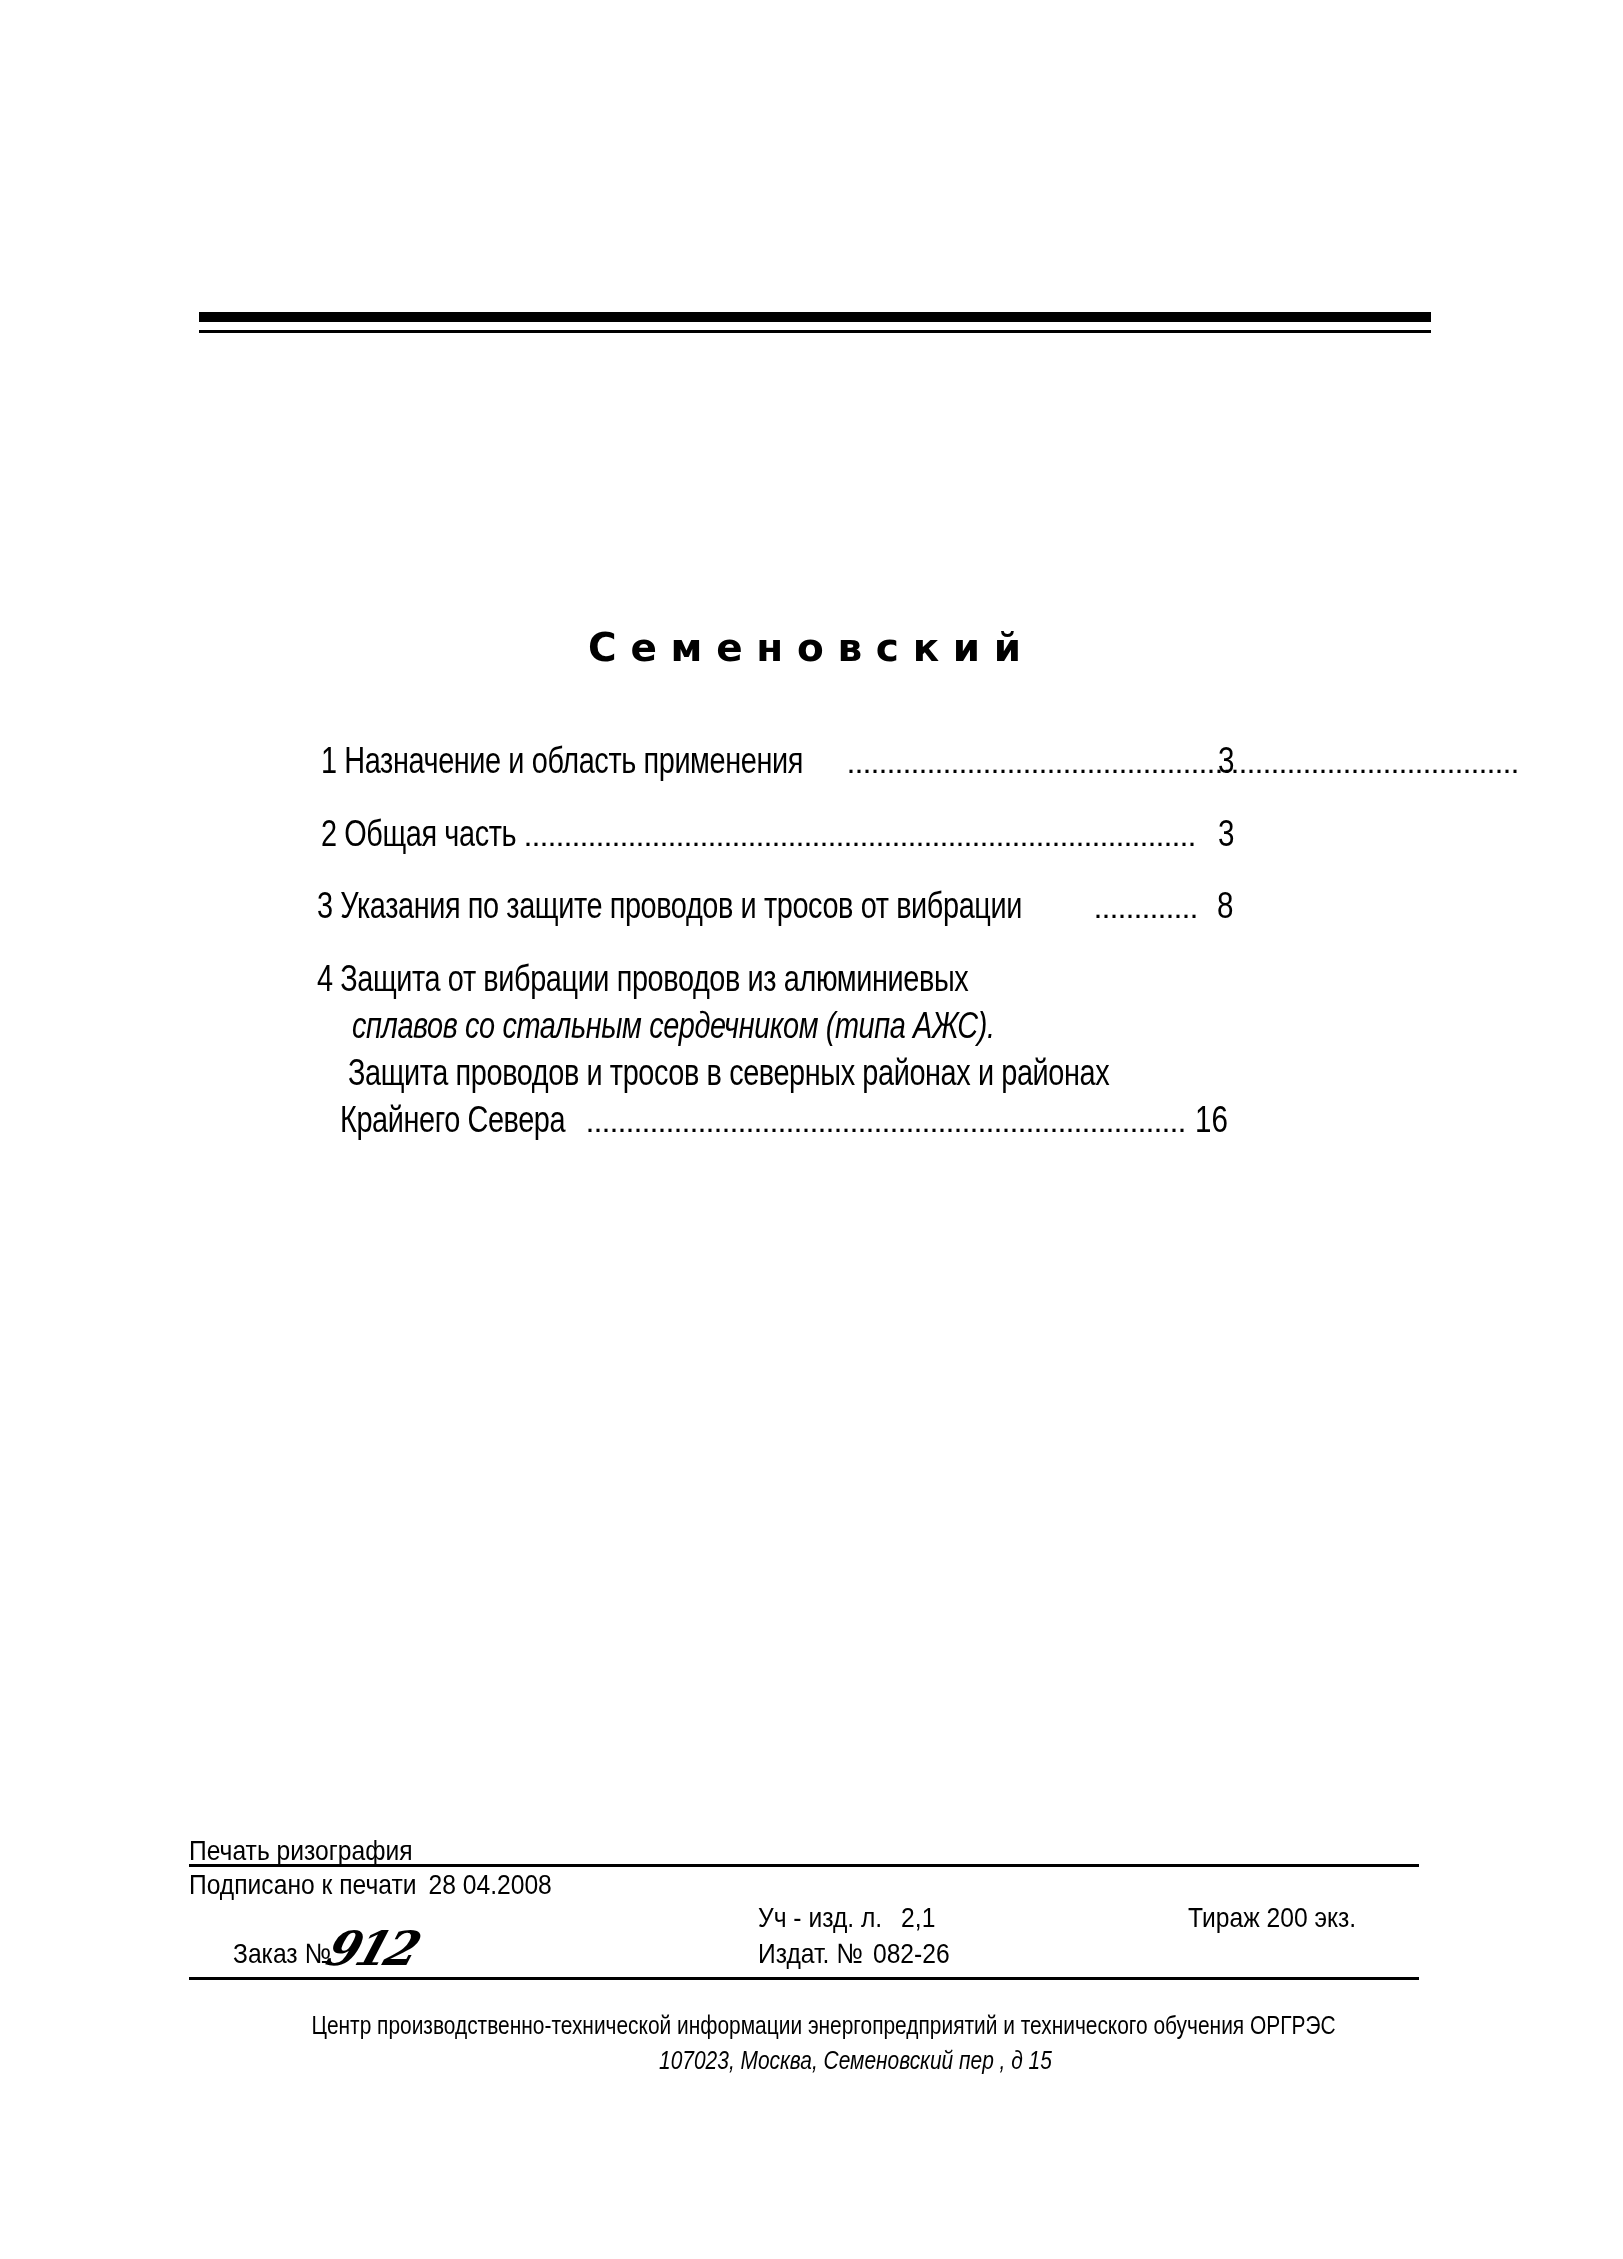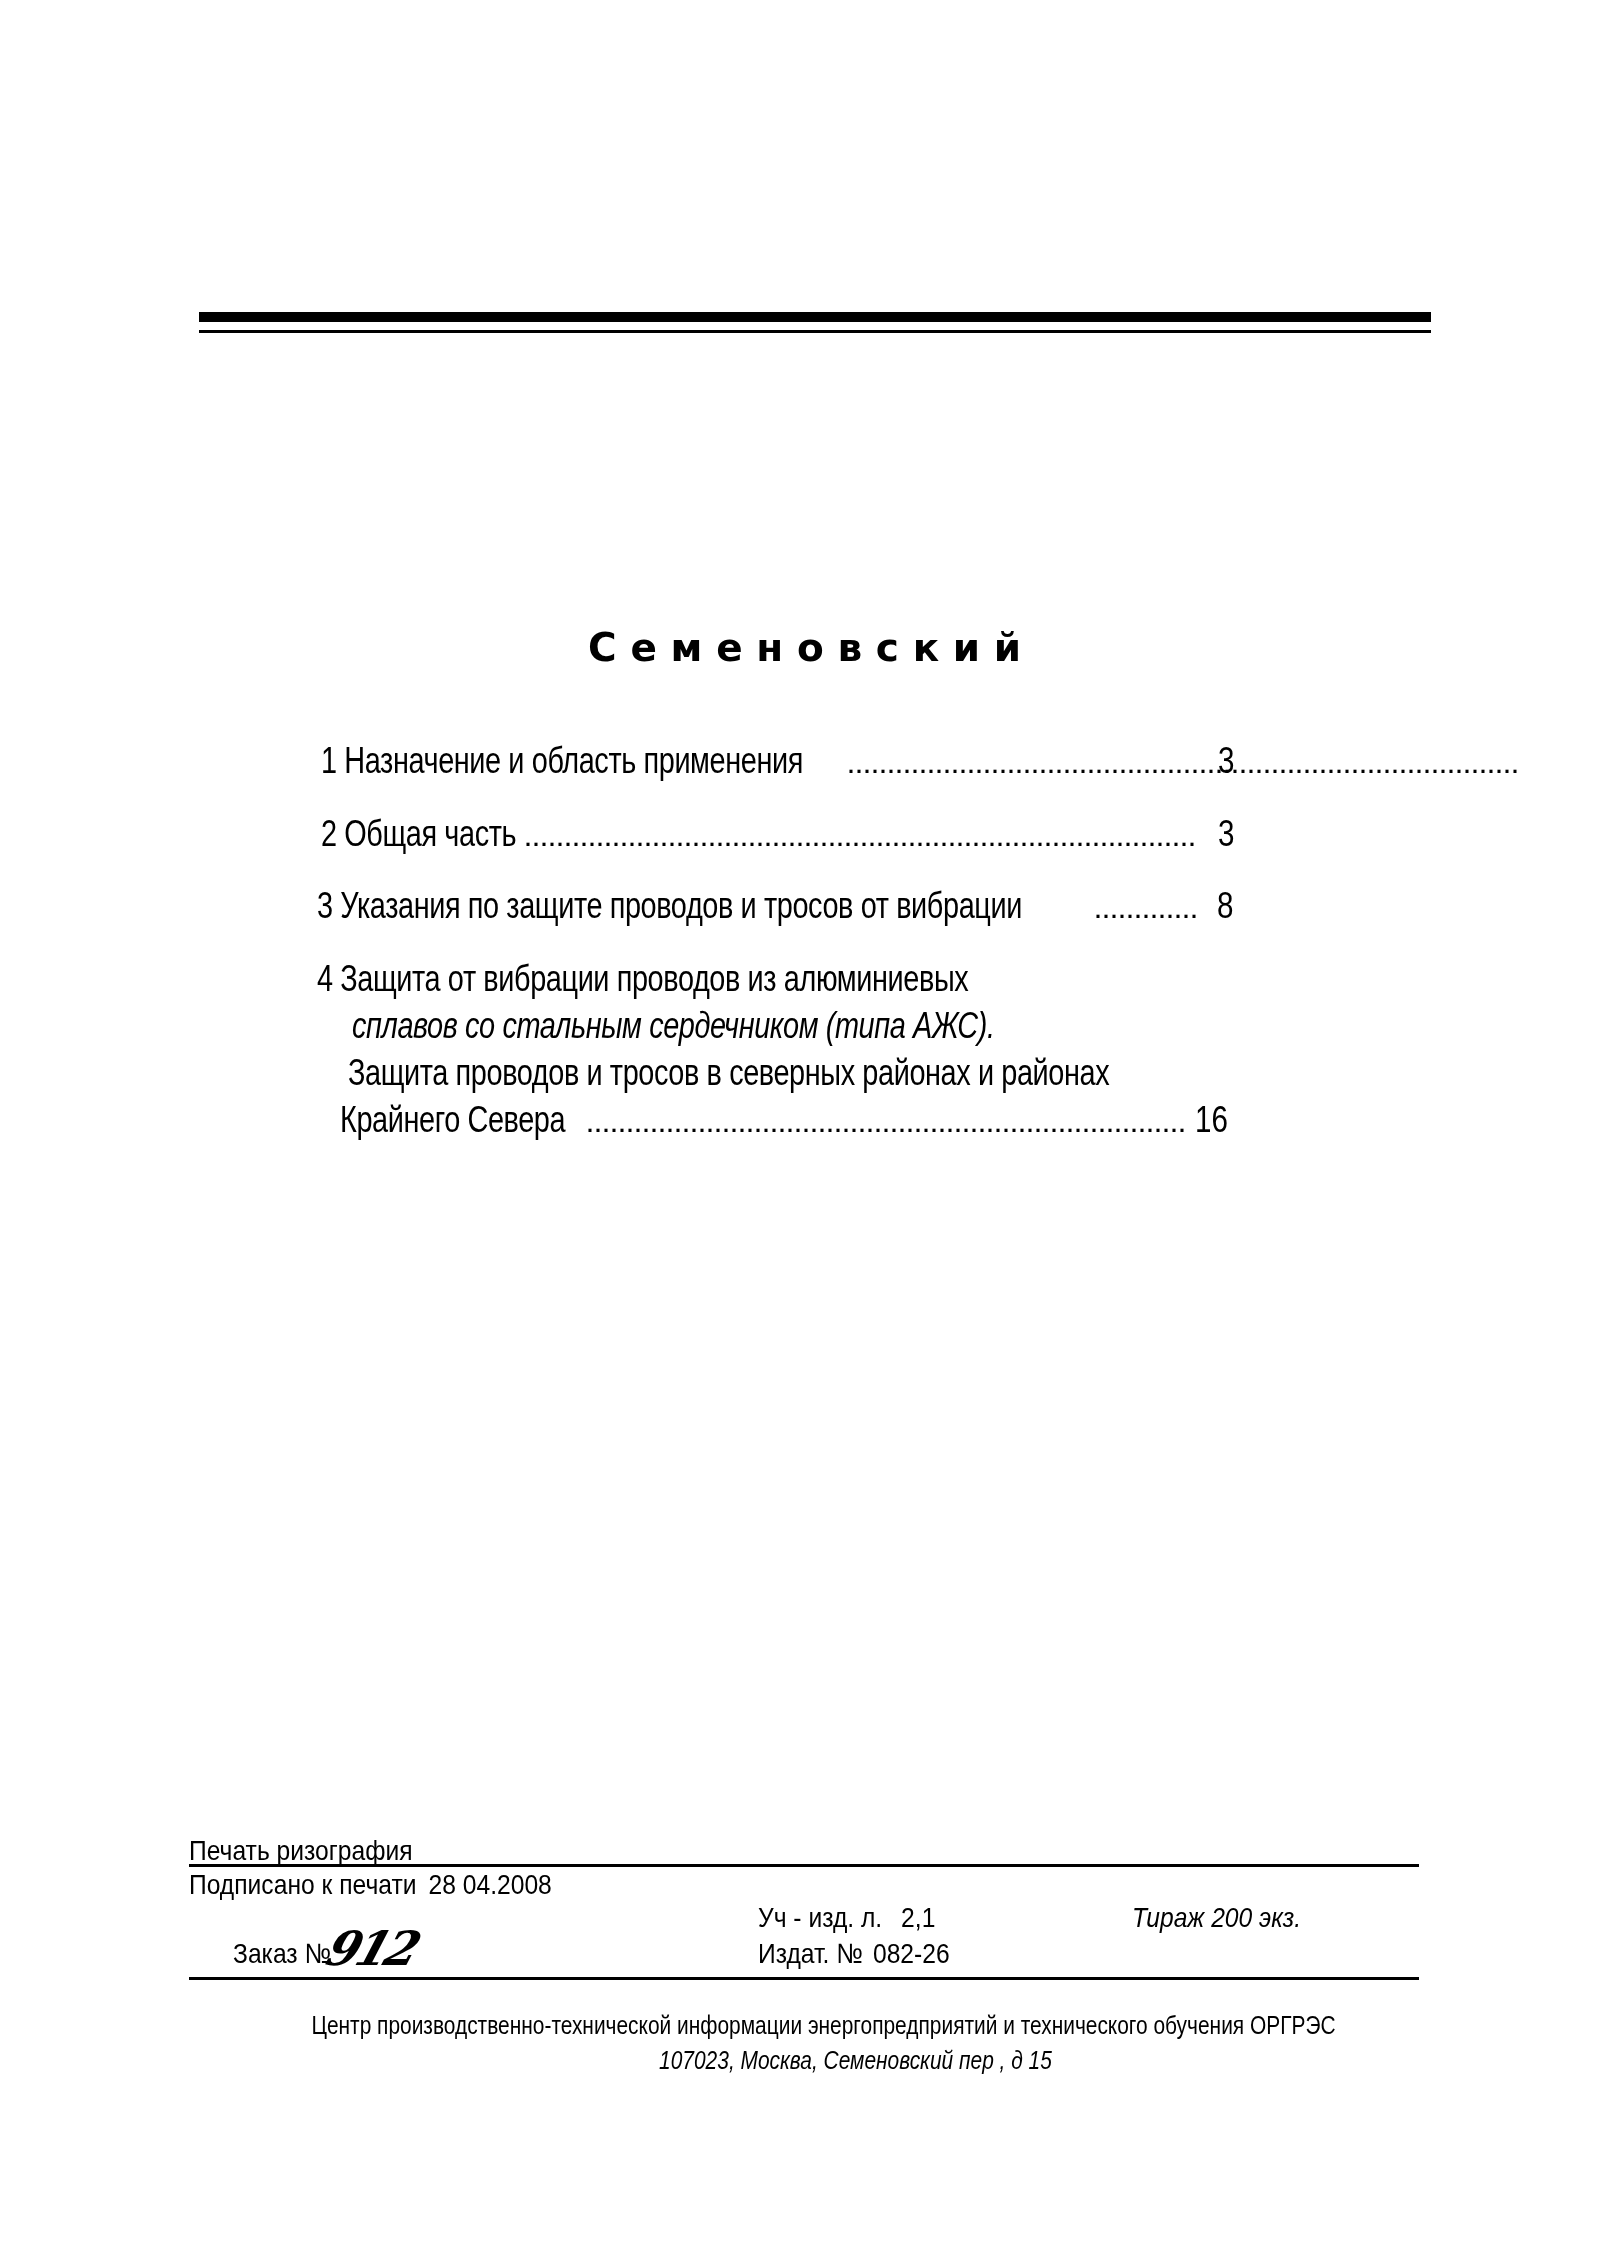--- a/index.html
+++ b/index.html
@@ -201,21 +201,21 @@
   </span>
 </div>
 
 <div class="foot-text" style="left:758px; top:1937px;">
   <span class="narrow">
     <span>Издат. №</span>
     <span style="margin-left:3.9px;">082-26</span>
   </span>
 </div>
 
-<div class="foot-text" style="left:1132px; top:1901px;font-style:italic;">
+<div class="foot-text" style="left:1188px; top:1901px;">
   <span class="narrow">Тираж 200 экз.</span>
 </div>
 
 <div class="foot-rule" style="top:1977px;"></div>
 
 <div class="publisher" style="top:2009px;margin-left:12px;">
   <span class="inner">Центр производственно-технической информации энергопредприятий и технического обучения ОРГРЭС</span>
 </div>
 <div class="publisher" style="top:2044px;margin-left:44px;">
   <span class="inner addr">107023, Москва, Семеновский пер , д  15</span>

